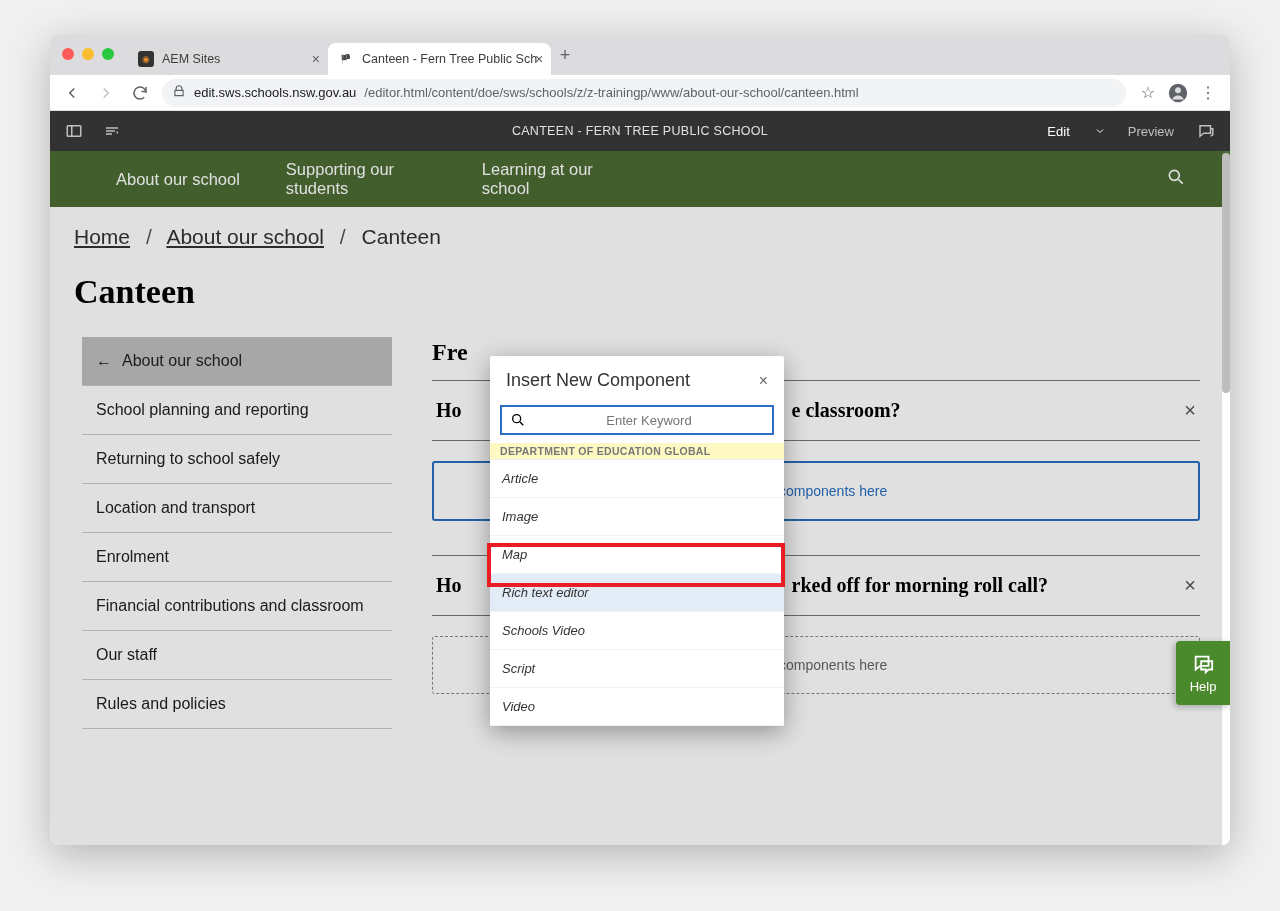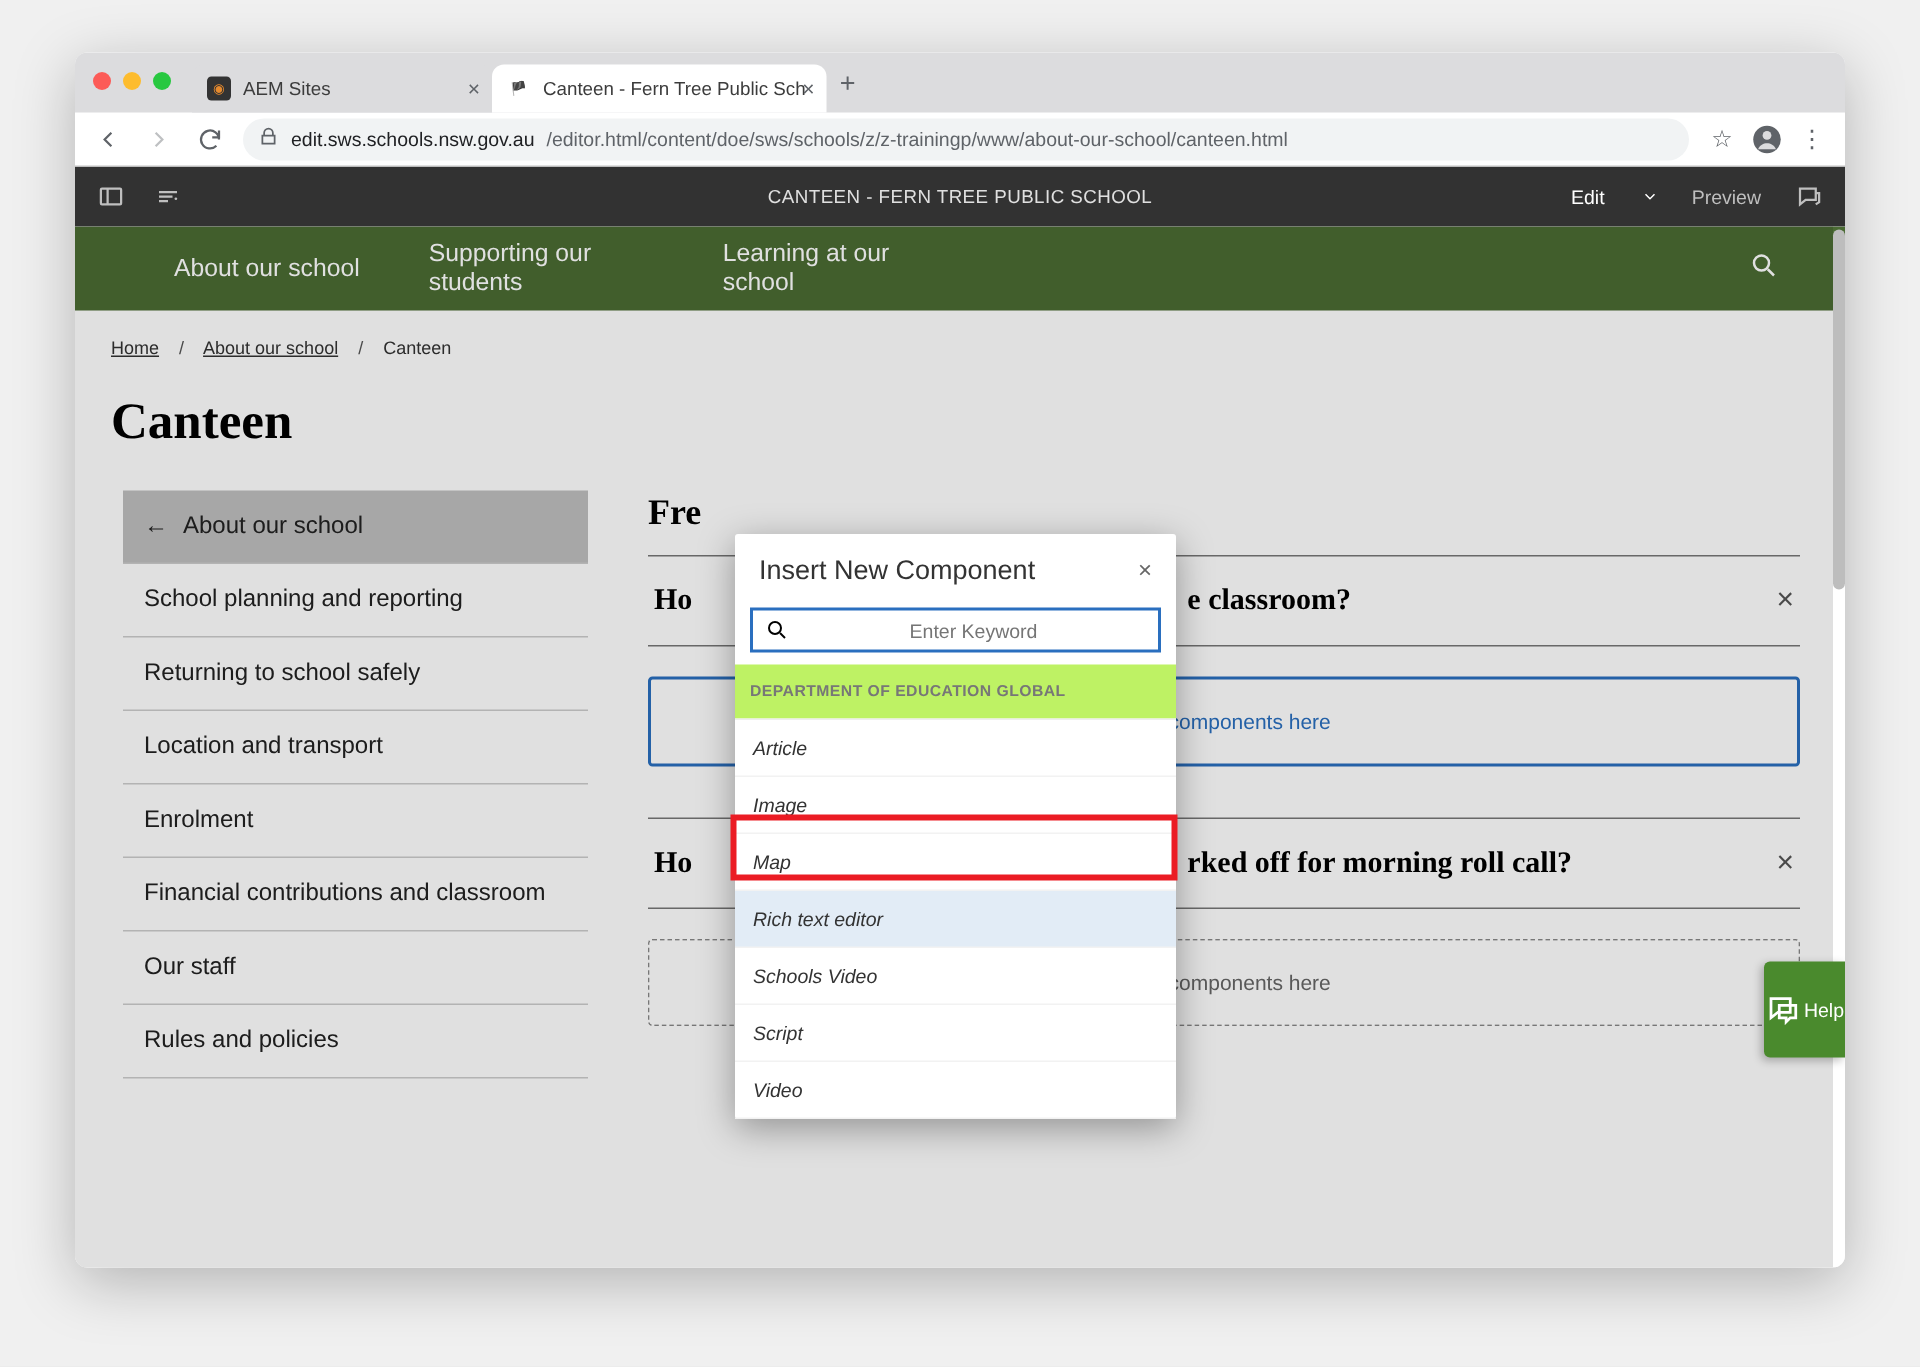--- a/index.html
+++ b/index.html
@@ -43,50 +43,50 @@
 
   .dimmer { position:absolute; inset:40px 8px 0 0; background:rgba(0,0,0,.12); pointer-events:none; }
   .fake-scroll { position:absolute; top:42px; right:0; width:8px; height:240px; background:#bdbdbd; border-radius:4px; }
 
   
   .page { height:calc(100% - 40px); overflow:hidden; background:#fff; }
   .greenbar { height:56px; background:#4a6b33; display:flex; align-items:center; gap:46px; padding-left:66px; color:#fff; font-size:16.5px; position:relative; }
   .greenbar a { color:#fff; text-decoration:none; max-width:150px; line-height:1.15; }
   .greenbar .search { position:absolute; right:44px; }
 
-  .crumbs { padding:18px 0 10px 24px; font-size:12px; color:#333; }
+  .crumbs { padding:18px 0 10px 24px; font-size:21px; color:#333; }
   .crumbs .bc { text-decoration:underline; }
   .crumbs .sep { padding:0 10px; color:#555; }
 
   .h1 { font-family: Georgia, "Times New Roman", serif; font-size:34px; font-weight:700; padding:14px 0 26px 24px; }
 
   .body-row { display:flex; gap:40px; padding:0 20px; }
   .sidenav { width:310px; margin-left:12px; }
   .sidenav .item { padding:15px 14px; font-size:16px; color:#222; border-bottom:1px solid #ccc; }
   .sidenav .item.current { background:#bfbfbf; font-weight:400; }
   .sidenav .item.current::before { content:"←"; font-weight:bold; margin-right:10px; }
 
   .main { flex:1; padding-right:10px; }
   .faq-h { font-family: Georgia, serif; font-size:24px; font-weight:700; margin:2px 0 14px; }
   .accordion-title { font-family: Georgia, serif; font-size:20px; font-weight:700; padding:18px 4px; border-top:1px solid #777; border-bottom:1px solid #777; display:flex; justify-content:space-between; align-items:center; }
   .acc-x { font-family:Arial; font-weight:normal; color:#555; font-size:20px; }
   .dropzone { margin:20px 0 34px; border:1px dashed #888; color:#666; font-size:14px; text-align:center; padding:20px 0; border-radius:3px; }
   .dropzone.selected { border:2px solid #2a6fbf; color:#2a6fbf; }
 
   
-  .helptab { position:absolute; right:0; top:530px; width:54px; height:64px; background:#4a8a2d; color:#fff; display:flex; align-items:center; justify-content:center; gap:4px; border-top-left-radius:4px; border-bottom-left-radius:4px; font-size:13px; box-shadow:-2px 2px 6px rgba(0,0,0,.25); }
+  .helptab { position:absolute; right:0; top:530px; width:54px; height:64px; background:#4a8a2d; color:#fff; display:flex; flex-direction:column; align-items:center; justify-content:center; gap:4px; border-top-left-radius:4px; border-bottom-left-radius:4px; font-size:13px; box-shadow:-2px 2px 6px rgba(0,0,0,.25); }
 
   
   .modal { position:absolute; left:440px; top:245px; width:294px; background:#fff; box-shadow:0 6px 24px rgba(0,0,0,.35); border-radius:2px; }
   .modal-hdr { display:flex; align-items:center; justify-content:space-between; padding:14px 16px 10px; }
   .modal-hdr h3 { font-size:18px; font-weight:400; color:#333; }
   .modal-close { font-size:16px; color:#666; }
   .modal-search { margin:4px 10px 8px; border:2px solid #2a6fbf; display:flex; align-items:center; padding:5px 8px; gap:8px; }
   .modal-search input { border:none; outline:none; font-size:13px; color:#b91c1c; flex:1;text-align:center; }
-  .modal-group { font-size:10.5px; font-weight:bold; color:#777; background:#bef264; padding:12px 10px; letter-spacing:.3px; }
+  .modal-group { font-size:10.5px; font-weight:bold; color:#777; background:#fef9c3; padding:2px 10px; letter-spacing:.3px; }
   .comp-list { max-height:290px; overflow:hidden; border-top:1px solid #eee; }
   .comp { padding:11px 12px; font-size:13px; color:#333; border-bottom:1px solid #f2f2f2;font-style:italic; }
   .comp.highlight { background:#e2ecf6; }
   .redframe { position:absolute; border:4px solid #eb1c24; pointer-events:none; }
 
   svg.i { width:18px; height:18px; }
   .sv-stroke { fill:none; stroke:currentColor; stroke-width:2; }
 </style>
 </head>
 <body>

